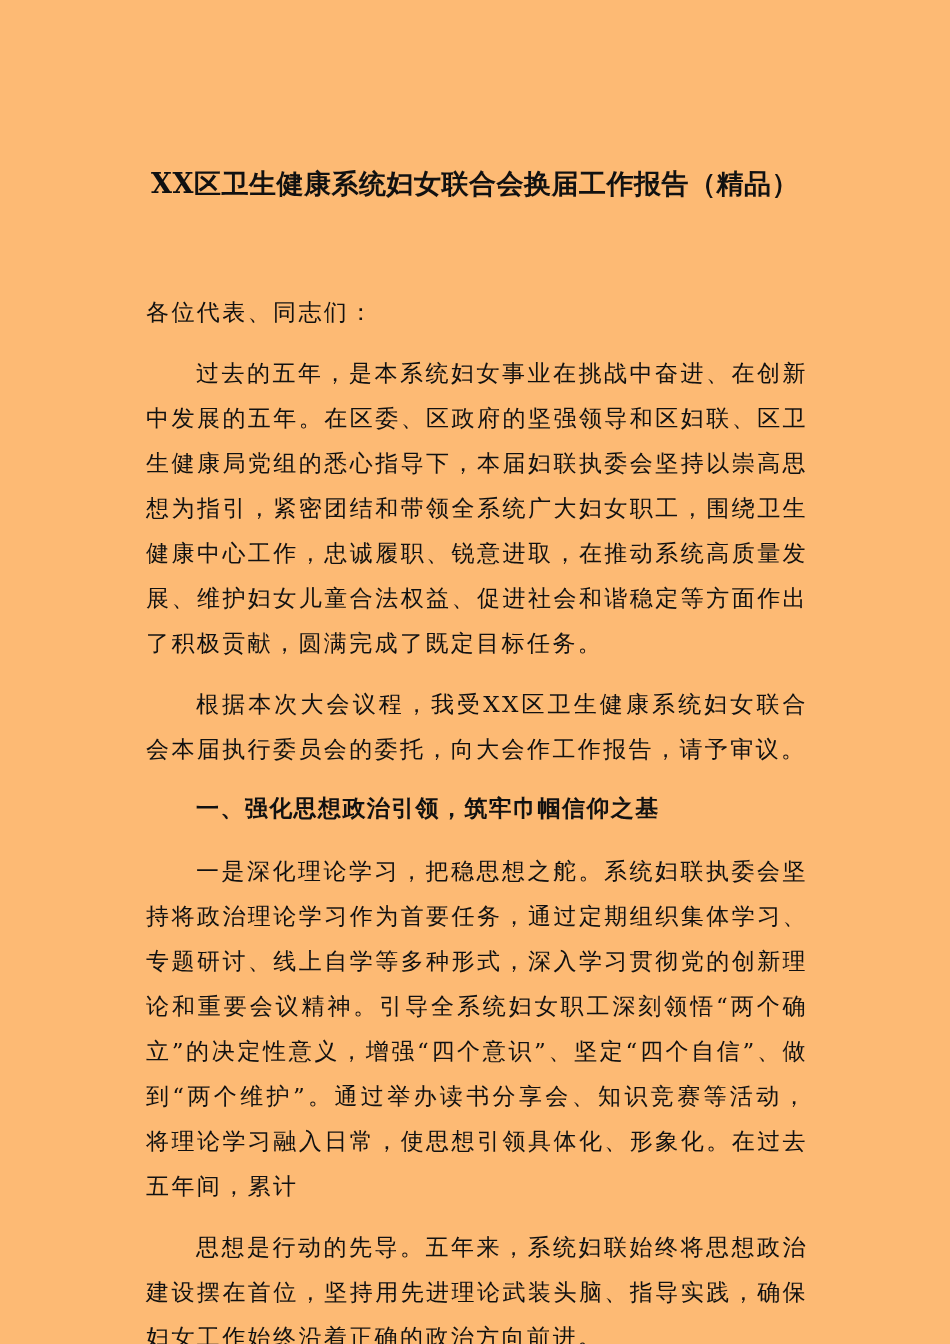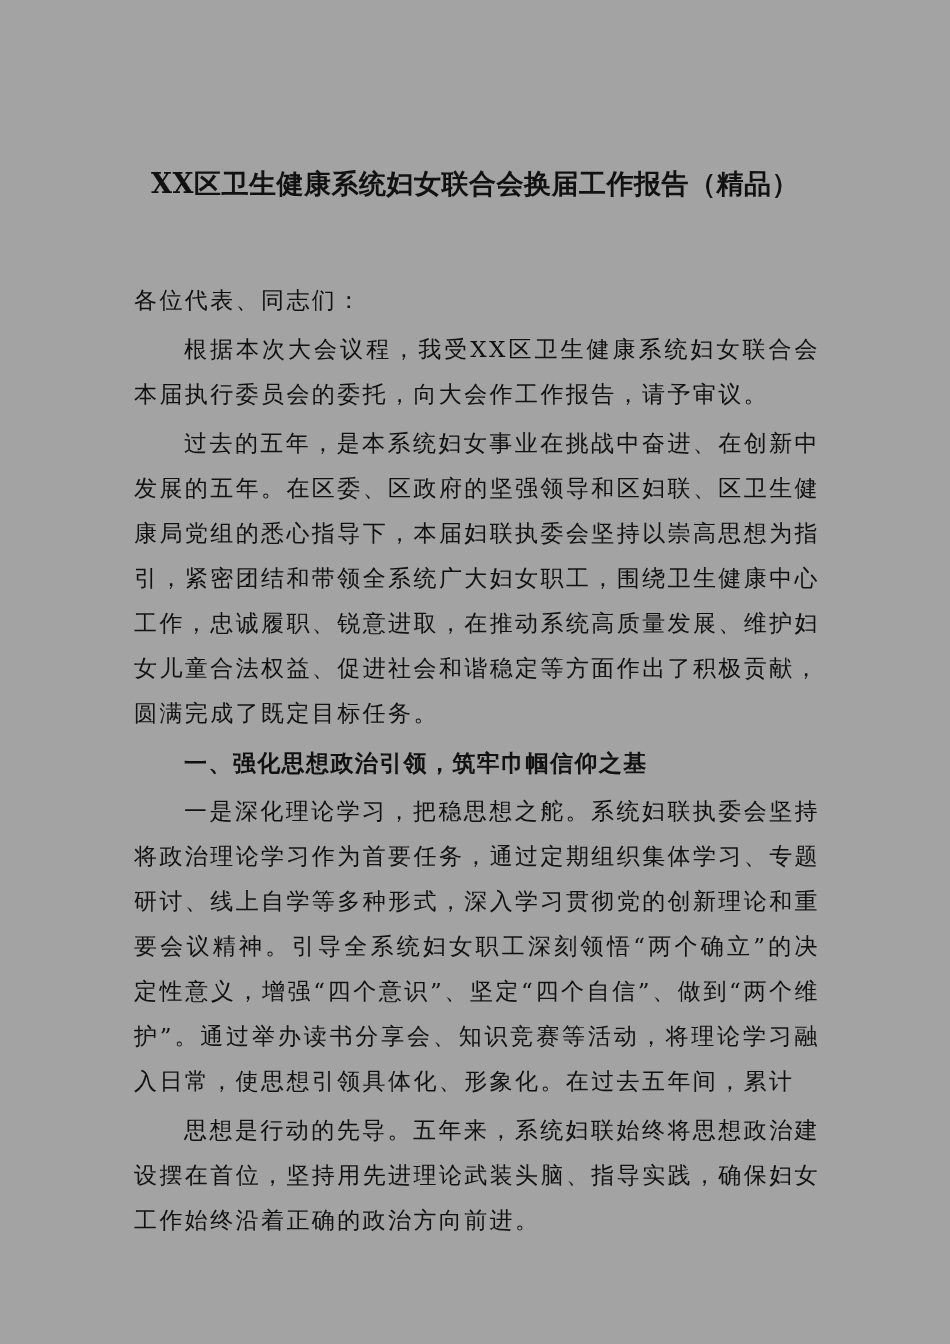--- a/index.html
+++ b/index.html
@@ -14,21 +14,21 @@
       overflow: hidden;
       font-family: "DejaVu Serif", "Liberation Serif", serif;
       color: #111111;
     }
     .page {
       position: absolute;
       left: 0;
       top: 0;
       width: 950px;
       height: 1344px;
-      background: #a3a3a3;
+      background: #fdba74;
     }
     .title {
       position: absolute;
       top: 162px;
       left: 0;
       width: 950px;
       text-align: center;
       font-size: 27px;
       font-weight: bold;
       letter-spacing: 0.5px;
@@ -39,42 +39,43 @@
       position: absolute;
       left: 130px;
       top: 274px;
       width: 694px;
       font-size: 23px;
       line-height: 45px;
       text-align: justify;
       letter-spacing: 2.4px;
     }
     .body-text p {
-      margin: 4px;
+      margin: 16px;
       padding: 0;
     }
     .indent {
       text-indent: 50px;
     }
     .heading {
       font-weight: bold;
       text-indent: 50px;
       letter-spacing: 1.4px;
+      font-family: Liberation Mono, monospace;
     }
     .salutation {
       text-indent: 0;
     }
   </style>
 </head>
 <body>
 
 <div class="page">
   <h1 class="title">XX区卫生健康系统妇女联合会换届工作报告（精品）</h1>
 
   <div class="body-text">
     <p class="salutation">各位代表、同志们：</p>
+    <p class="indent">过去的五年，是本系统妇女事业在挑战中奋进、在创新中发展的五年。在区委、区政府的坚强领导和区妇联、区卫生健康局党组的悉心指导下，本届妇联执委会坚持以崇高思想为指引，紧密团结和带领全系统广大妇女职工，围绕卫生健康中心工作，忠诚履职、锐意进取，在推动系统高质量发展、维护妇女儿童合法权益、促进社会和谐稳定等方面作出了积极贡献，圆满完成了既定目标任务。</p>
     <p class="indent">根据本次大会议程，我受XX区卫生健康系统妇女联合会本届执行委员会的委托，向大会作工作报告，请予审议。</p>
-    <p class="indent">过去的五年，是本系统妇女事业在挑战中奋进、在创新中发展的五年。在区委、区政府的坚强领导和区妇联、区卫生健康局党组的悉心指导下，本届妇联执委会坚持以崇高思想为指引，紧密团结和带领全系统广大妇女职工，围绕卫生健康中心工作，忠诚履职、锐意进取，在推动系统高质量发展、维护妇女儿童合法权益、促进社会和谐稳定等方面作出了积极贡献，圆满完成了既定目标任务。</p>
     <p class="heading">一、强化思想政治引领，筑牢巾帼信仰之基</p>
     <p class="indent">一是深化理论学习，把稳思想之舵。系统妇联执委会坚持将政治理论学习作为首要任务，通过定期组织集体学习、专题研讨、线上自学等多种形式，深入学习贯彻党的创新理论和重要会议精神。引导全系统妇女职工深刻领悟“两个确立”的决定性意义，增强“四个意识”、坚定“四个自信”、做到“两个维护”。通过举办读书分享会、知识竞赛等活动，将理论学习融入日常，使思想引领具体化、形象化。在过去五年间，累计</p>
     <p class="indent">思想是行动的先导。五年来，系统妇联始终将思想政治建设摆在首位，坚持用先进理论武装头脑、指导实践，确保妇女工作始终沿着正确的政治方向前进。</p>
   </div>
 </div>
 
 </body></html>

